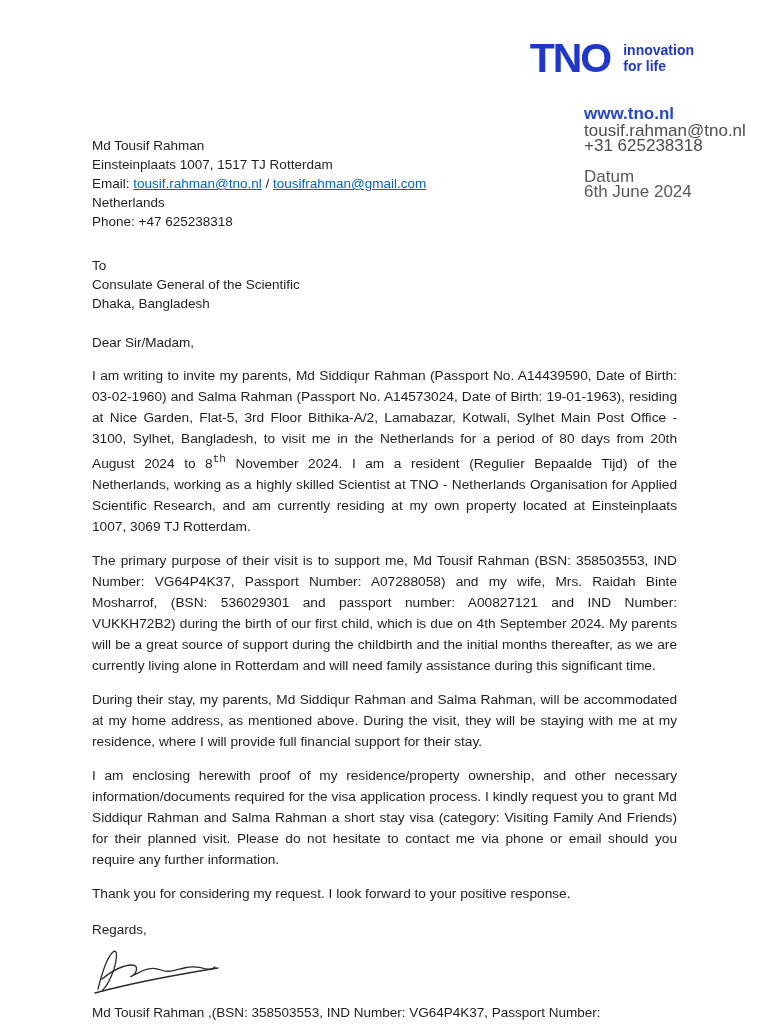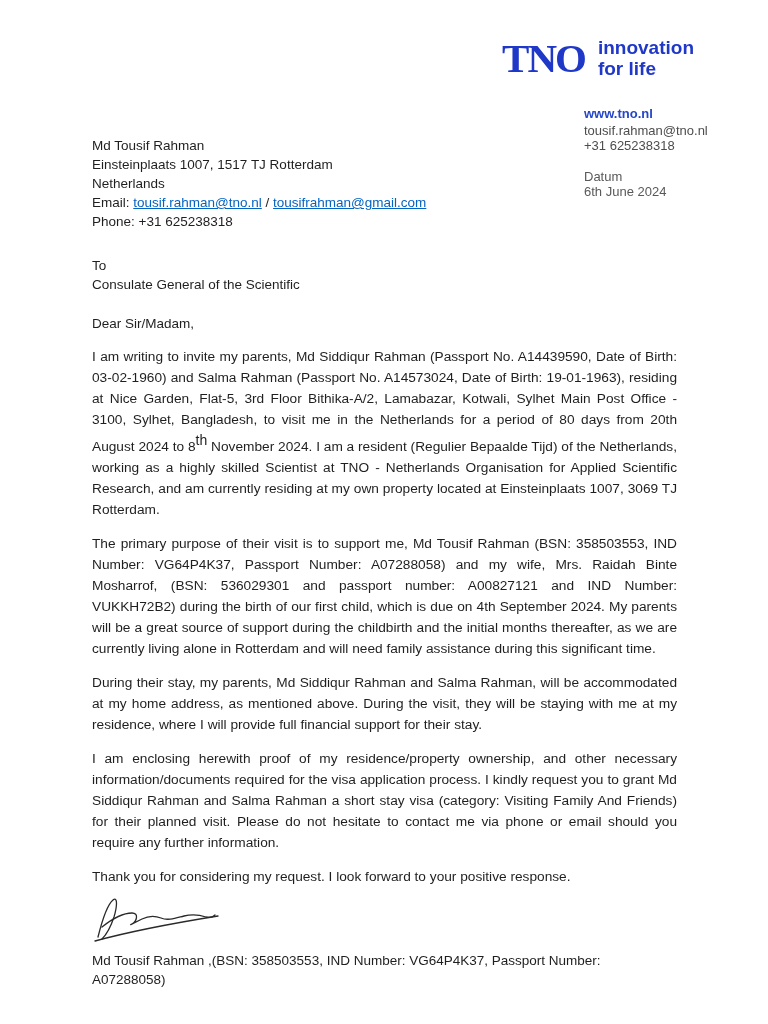--- a/index.html
+++ b/index.html
@@ -17,42 +17,42 @@
 
   
   .brand {
     position: absolute;
     top: 38px;
     right: 74px;
     display: flex;
     align-items: center;
   }
   .brand .logo-word {
-    font-family: Liberation Serif, serif;
+    font-family: Liberation Sans, sans-serif;
     font-weight: 900;
     font-size: 41px;
     letter-spacing: -2px;
     color: #2038c8;
     line-height: 1;
   }
   .brand .tagline {
     margin-left: 13px;
     color: #2038c8;
-    font-size: 19px;
+    font-size: 14px;
     font-weight: 600;
     line-height: 1.08;
   }
 
   
   .contact-panel {
     position: absolute;
     left: 584px;
     top: 106px;
     width: 160px;
-    font-size: 13px;
+    font-size: 17px;
     line-height: 15px;
     color: #4d4d4d;
   }
   .contact-panel .site {
     color: #2446c7;
     font-weight: 700;
     text-decoration: none;
     display: inline-block;
     margin-bottom: 2px;
     cursor: pointer;
@@ -79,21 +79,21 @@
   .recipient-block div { min-height: 19px; }
   .subject { text-decoration: underline; }
   .salutation { margin-top: 20px; }
 
   .body-text p {
     margin-top: 13px;
     text-align: justify;
     line-height: 21px;
     font-size: 13.7px;
   }
-  .body-text sup { font-size: 14px; }
+  .body-text sup { font-size: 11px; font-family: Liberation Mono, monospace; }
 
   .regards { margin-top: 16px; }
   .signature-wrap { margin-top: 6px; height: 52px; }
   .signer-line { margin-top: 6px; }
 </style>
 </head>
 <body>
 
 <div class="page">
 
@@ -113,40 +113,42 @@
       <div>Datum</div>
       <div>6th June 2024</div>
     </div>
   </div>
 
   <div class="letter">
 
     <div class="sender-block">
       <div>Md Tousif Rahman</div>
       <div>Einsteinplaats 1007, 1517 TJ Rotterdam</div>
+      <div><span>Email: </span><span class="doc-link">tousif.rahman@tno.nl</span><span> / </span><span class="doc-link">tousifrahman@gmail.com</span></div>
       <div>Netherlands</div>
-      <div><span>Email: </span><span class="doc-link">tousif.rahman@tno.nl</span><span> / </span><span class="doc-link">tousifrahman@gmail.com</span></div>
-      <div>Phone: +31 625238318</div>
+      <div>Phone: +47 625238318</div>
     </div>
 
     <div class="recipient-block">
       <div>To</div>
       <div>Consulate General of the Scientific</div>
+      <div>Dhaka, Bangladesh</div>
     </div>
 
     <div class="salutation">Dear Sir/Madam,</div>
 
     <div class="body-text">
       <p><span>I am writing to invite my parents, Md Siddiqur Rahman (Passport No. A14439590, Date of Birth: 03-02-1960) and Salma Rahman (Passport No. A14573024, Date of Birth: 19-01-1963), residing at Nice Garden, Flat-5, 3rd Floor Bithika-A/2, Lamabazar, Kotwali, Sylhet Main Post Office - 3100, Sylhet, Bangladesh, to visit me in the Netherlands for a period of 80 days from 20th August 2024 to 8</span><sup>th</sup><span> November 2024. I am a resident (Regulier Bepaalde Tijd) of the Netherlands, working as a highly skilled Scientist at TNO - Netherlands Organisation for Applied Scientific Research, and am currently residing at my own property located at Einsteinplaats 1007, 3069 TJ Rotterdam.</span></p>
       <p>The primary purpose of their visit is to support me, Md Tousif Rahman (BSN: 358503553, IND Number: VG64P4K37, Passport Number: A07288058) and my wife, Mrs. Raidah Binte Mosharrof, (BSN: 536029301 and passport number: A00827121 and IND Number: VUKKH72B2) during the birth of our first child, which is due on 4th September 2024. My parents will be a great source of support during the childbirth and the initial months thereafter, as we are currently living alone in Rotterdam and will need family assistance during this significant time.</p>
       <p>During their stay, my parents, Md Siddiqur Rahman and Salma Rahman, will be accommodated at my home address, as mentioned above. During the visit, they will be staying with me at my residence, where I will provide full financial support for their stay.</p>
       <p>I am enclosing herewith proof of my residence/property ownership, and other necessary information/documents required for the visa application process. I kindly request you to grant Md Siddiqur Rahman and Salma Rahman a short stay visa (category: Visiting Family And Friends) for their planned visit. Please do not hesitate to contact me via phone or email should you require any further information.</p>
       <p>Thank you for considering my request. I look forward to your positive response.</p>
     </div>
 
+    <div class="regards">Regards,</div>
 
     <div class="signature-wrap">
       <svg width="140" height="52" viewBox="0 0 140 52">
         <g fill="none" stroke="#2a2a2a" stroke-width="1.3" stroke-linecap="round" stroke-linejoin="round">
           <path d="M6 44 C9 32 15 12 21 7 C26 3 25 14 22 24 C19 33 14 42 10 46"></path>
           <path d="M10 34 C20 26 32 20 40 20 C47 20 45 28 40 31 C36 33 42 30 50 26 C58 22 64 23 69 25 C76 28 84 25 92 23 C100 21 108 22 114 24 C118 25 121 24 123 22"></path>
           <path d="M3 48 C25 42 70 32 126 23"></path>
         </g>
       </svg>
     </div>

